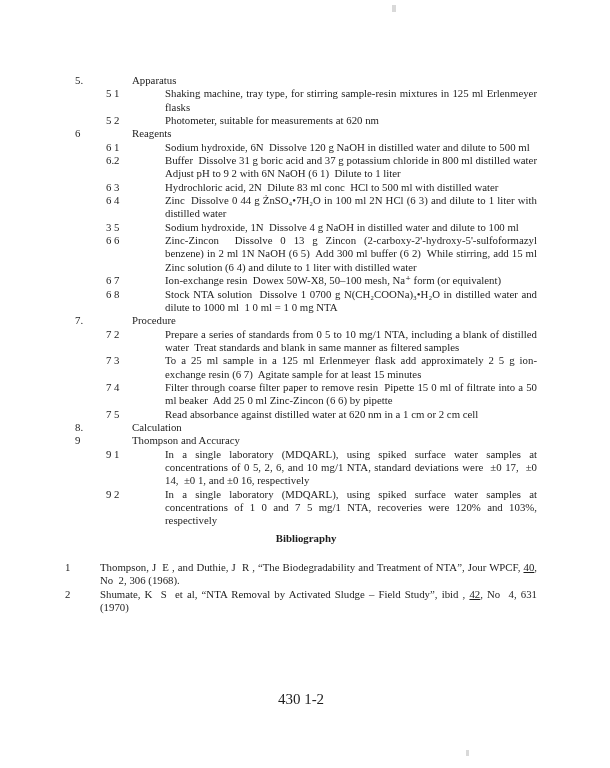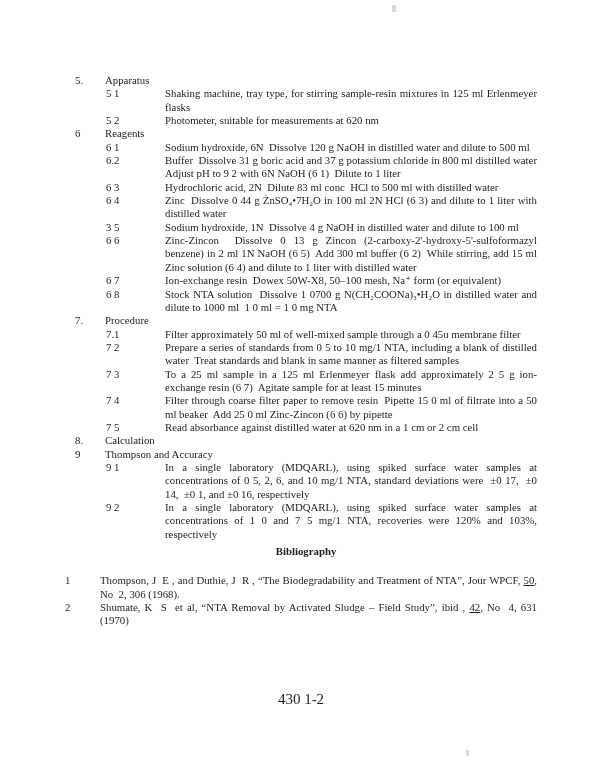--- a/index.html
+++ b/index.html
@@ -14,21 +14,21 @@
   }
   .content {
     position:absolute;
     left:75px; top:74px;
     width:462px;
     font-size:10.8px;
     line-height:13.35px;
   }
   .sec-head { display:flex; }
   .sec-num  { flex:0 0 30px; }
-  .sec-title{ flex:1; }
+  .sec-title{ flex:1;margin-left:27px; }
   .item     { display:flex; margin-left:31px; }
   .item-num { flex:0 0 27px; }
   .item-text{ flex:1; text-align:justify;margin-left:32px; }
   .bib-heading {
     text-align:center;
     font-weight:bold;
     margin-top:4px;
     margin-bottom:16px;
   }
   .bib-list { margin-left:-10px; }
@@ -101,24 +101,20 @@
     <div class="item">
       <span class="item-num">6 8</span>
       <span class="item-text">Stock NTA solution&nbsp; Dissolve 1 0700 g N(CH₂COONa)₃•H₂O in distilled water and dilute to 1000 ml&nbsp; 1 0 ml = 1 0 mg NTA</span>
     </div>
 
     <div class="sec-head">
       <span class="sec-num">7.</span>
       <span class="sec-title">Procedure</span>
     </div>
     <div class="item">
-      <span class="item-num">7.1</span>
-      <span class="item-text">Filter approximately 50 ml of well-mixed sample through a 0 45u membrane filter</span>
-    </div>
-    <div class="item">
       <span class="item-num">7 2</span>
       <span class="item-text">Prepare a series of standards from 0 5 to 10 mg/1 NTA, including a blank of distilled water&nbsp; Treat standards and blank in same manner as filtered samples</span>
     </div>
     <div class="item">
       <span class="item-num">7 3</span>
       <span class="item-text">To a 25 ml sample in a 125 ml Erlenmeyer flask add approximately 2 5 g ion-exchange resin (6 7)&nbsp; Agitate sample for at least 15 minutes</span>
     </div>
     <div class="item">
       <span class="item-num">7 4</span>
       <span class="item-text">Filter through coarse filter paper to remove resin&nbsp; Pipette 15 0 ml of filtrate into a 50 ml beaker&nbsp; Add 25 0 ml Zinc-Zincon (6 6) by pipette</span>
@@ -143,21 +139,21 @@
     </div>
     <div class="item">
       <span class="item-num">9 2</span>
       <span class="item-text">In a single laboratory (MDQARL), using spiked surface water samples at concentrations of 1 0 and 7 5 mg/1 NTA, recoveries were 120% and 103%, respectively</span>
     </div>
 
     <div class="bib-heading">Bibliography</div>
     <div class="bib-list">
       <div class="bib-entry">
         <span class="bib-num">1</span>
-        <span class="bib-text"><span>Thompson, J&nbsp; E , and Duthie, J&nbsp; R , “The Biodegradability and Treatment of NTA”, Jour WPCF, </span><span class="vol">50</span><span>, No&nbsp; 2, 306 (1968).</span></span>
+        <span class="bib-text"><span>Thompson, J&nbsp; E , and Duthie, J&nbsp; R , “The Biodegradability and Treatment of NTA”, Jour WPCF, </span><span class="vol">40</span><span>, No&nbsp; 2, 306 (1968).</span></span>
       </div>
       <div class="bib-entry">
         <span class="bib-num">2</span>
         <span class="bib-text"><span>Shumate, K&nbsp; S&nbsp; et al, “NTA Removal by Activated Sludge – Field Study”, ibid , </span><span class="vol">42</span><span>, No&nbsp; 4, 631 (1970)</span></span>
       </div>
     </div>
   </div>
 
   <div class="footer">430 1-2</div>
 

